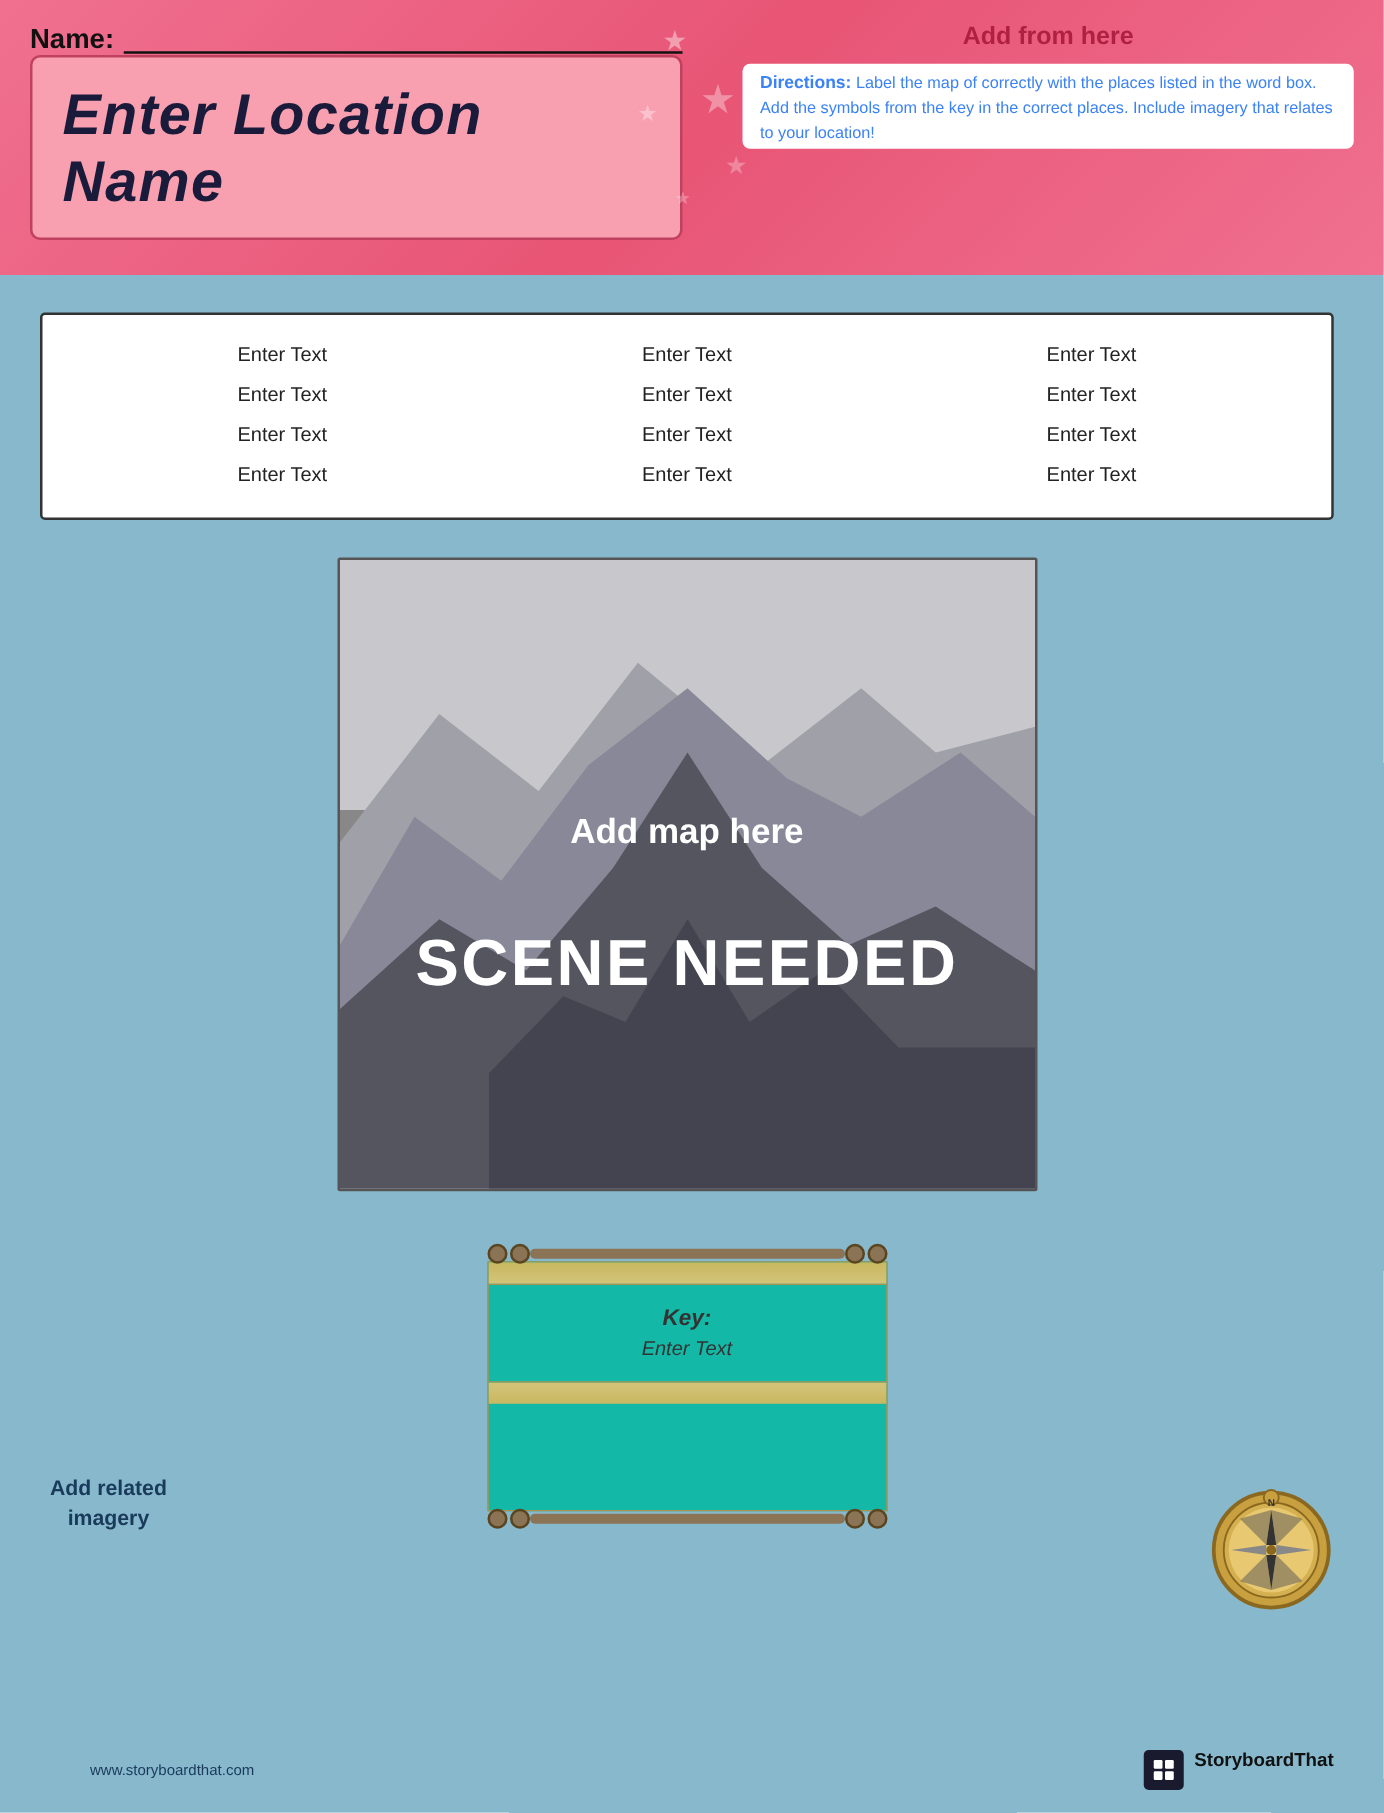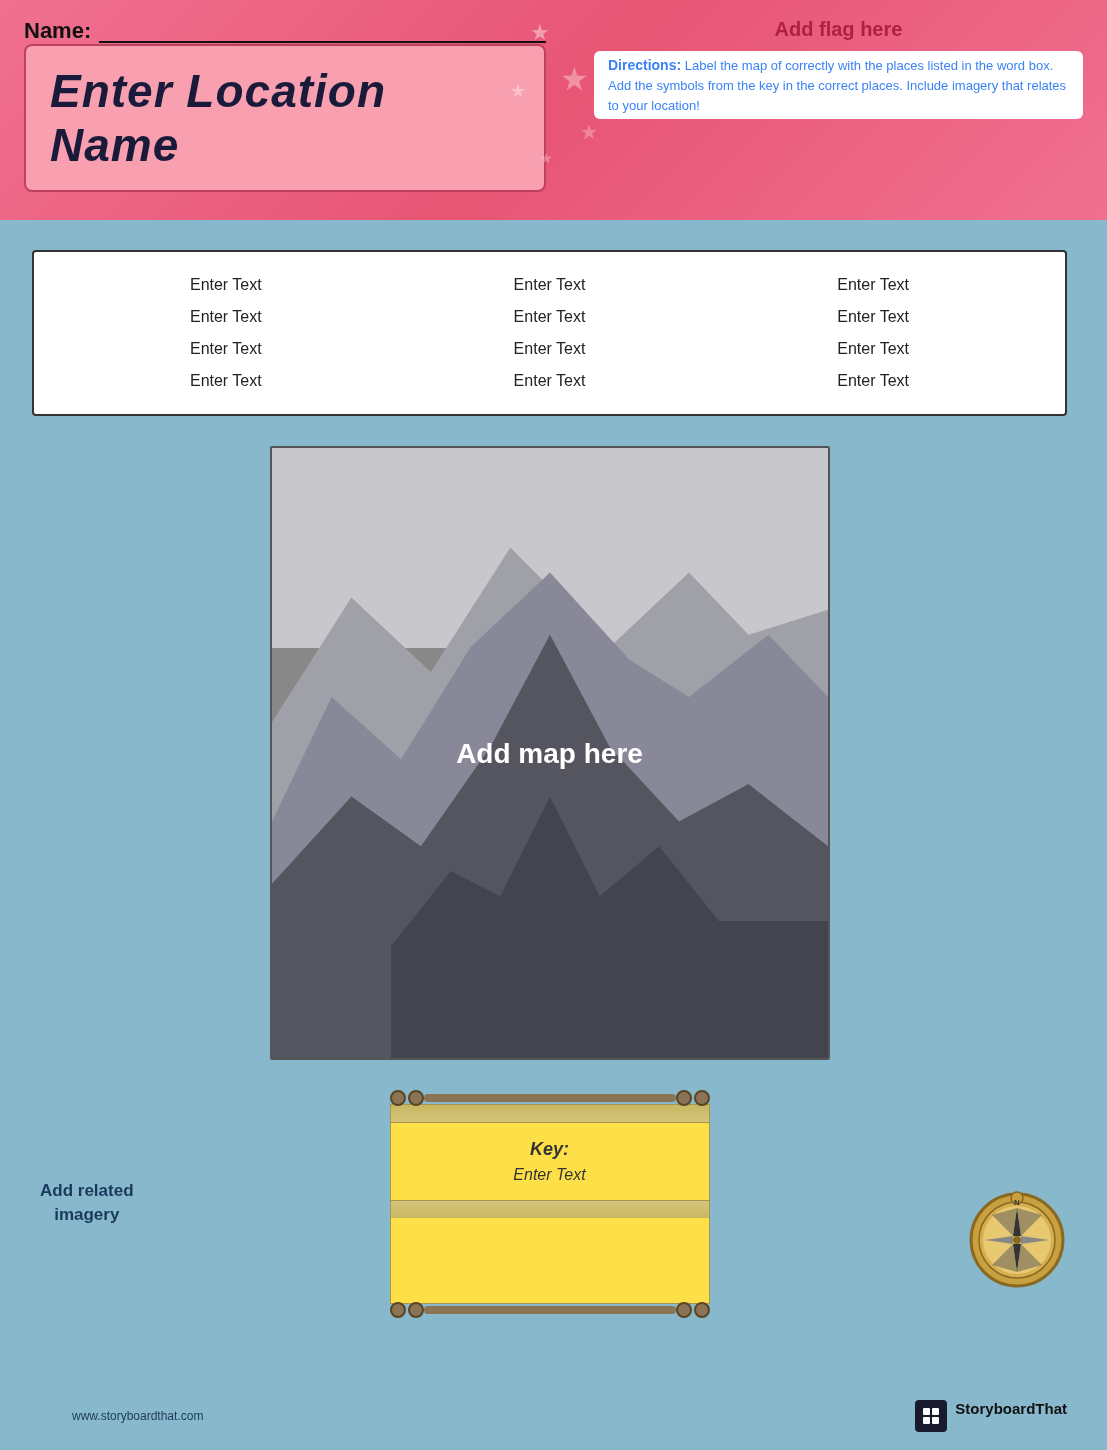--- a/index.html
+++ b/index.html
@@ -132,22 +132,22 @@
     .word-item {
       font-size: 16px;
       color: #222;
       padding: 4px 0;
       text-align: center;
     }
 
     
     .map-container {
       width: 560px;
-      height: 614px;
-      margin: 0 auto 30px auto;
+      height: 507px;
+      margin: 0 auto 42px auto;
       border: 2px solid #555;
       background: #888;
       position: relative;
       overflow: hidden;
       border-radius: 2px;
     }
 
     .map-sky {
       position: absolute;
       top: 0; left: 0; right: 0;
@@ -214,21 +214,21 @@
     }
 
     .rod-bar {
       flex: 1;
       height: 8px;
       background: #8B7355;
       border-radius: 4px;
     }
 
     .scroll-body {
-      background: #fde047;
+      background: #14b8a6;
       border: 1px solid #a89450;
       min-height: 200px;
       padding: 20px 30px;
       position: relative;
     }
 
     .scroll-top-curl {
       height: 18px;
       background: linear-gradient(to bottom, #c8b860, #d4c47a);
       margin: -20px -30px 16px -30px;
@@ -359,21 +359,21 @@
 
   <div class="stars-area">
     <span class="star" style="left:30px; top:20px; font-size:22px; opacity:0.6;">★</span>
     <span class="star" style="left:60px; top:60px; font-size:32px; opacity:0.5;">★</span>
     <span class="star" style="left:10px; top:80px; font-size:18px; opacity:0.5;">★</span>
     <span class="star" style="left:80px; top:120px; font-size:20px; opacity:0.4;">★</span>
     <span class="star" style="left:40px; top:150px; font-size:14px; opacity:0.4;">★</span>
   </div>
 
   <div class="header-right">
-    <div class="flag-placeholder">Add flag here</div>
+    <div class="flag-placeholder">Add from here</div>
     <div class="directions-box">
       <strong>Directions:</strong>
       <span> Label the map of  correctly with the places listed in the word box.  Add the symbols from the key in the correct places. Include imagery that relates to your location!</span>
     </div>
   </div>
 </div>
 
 <div class="main">
 
   <div class="word-box">
@@ -400,20 +400,21 @@
 
       <polygon points="0,300 60,200 130,250 200,160 280,100 360,170 420,200 500,150 560,200 560,490 0,490" fill="#888898"></polygon>
 
       <polygon points="0,490 0,350 80,280 150,320 220,240 280,150 340,240 410,300 480,270 560,320 560,490" fill="#555560"></polygon>
 
       <polygon points="120,490 120,400 180,340 230,360 280,280 330,360 390,320 450,380 560,380 560,490" fill="#444450"></polygon>
     </svg>
 
     <div class="map-text-overlay">
       <span class="add-map-text">Add map here</span>
+      <span class="scene-needed-text">SCENE NEEDED</span>
     </div>
   </div>
 
   <div class="scroll-area">
 
     <div class="scroll-top-rod">
       <div class="knob-double">
         <div class="small-knob"></div>
         <div class="small-knob"></div>
       </div>

